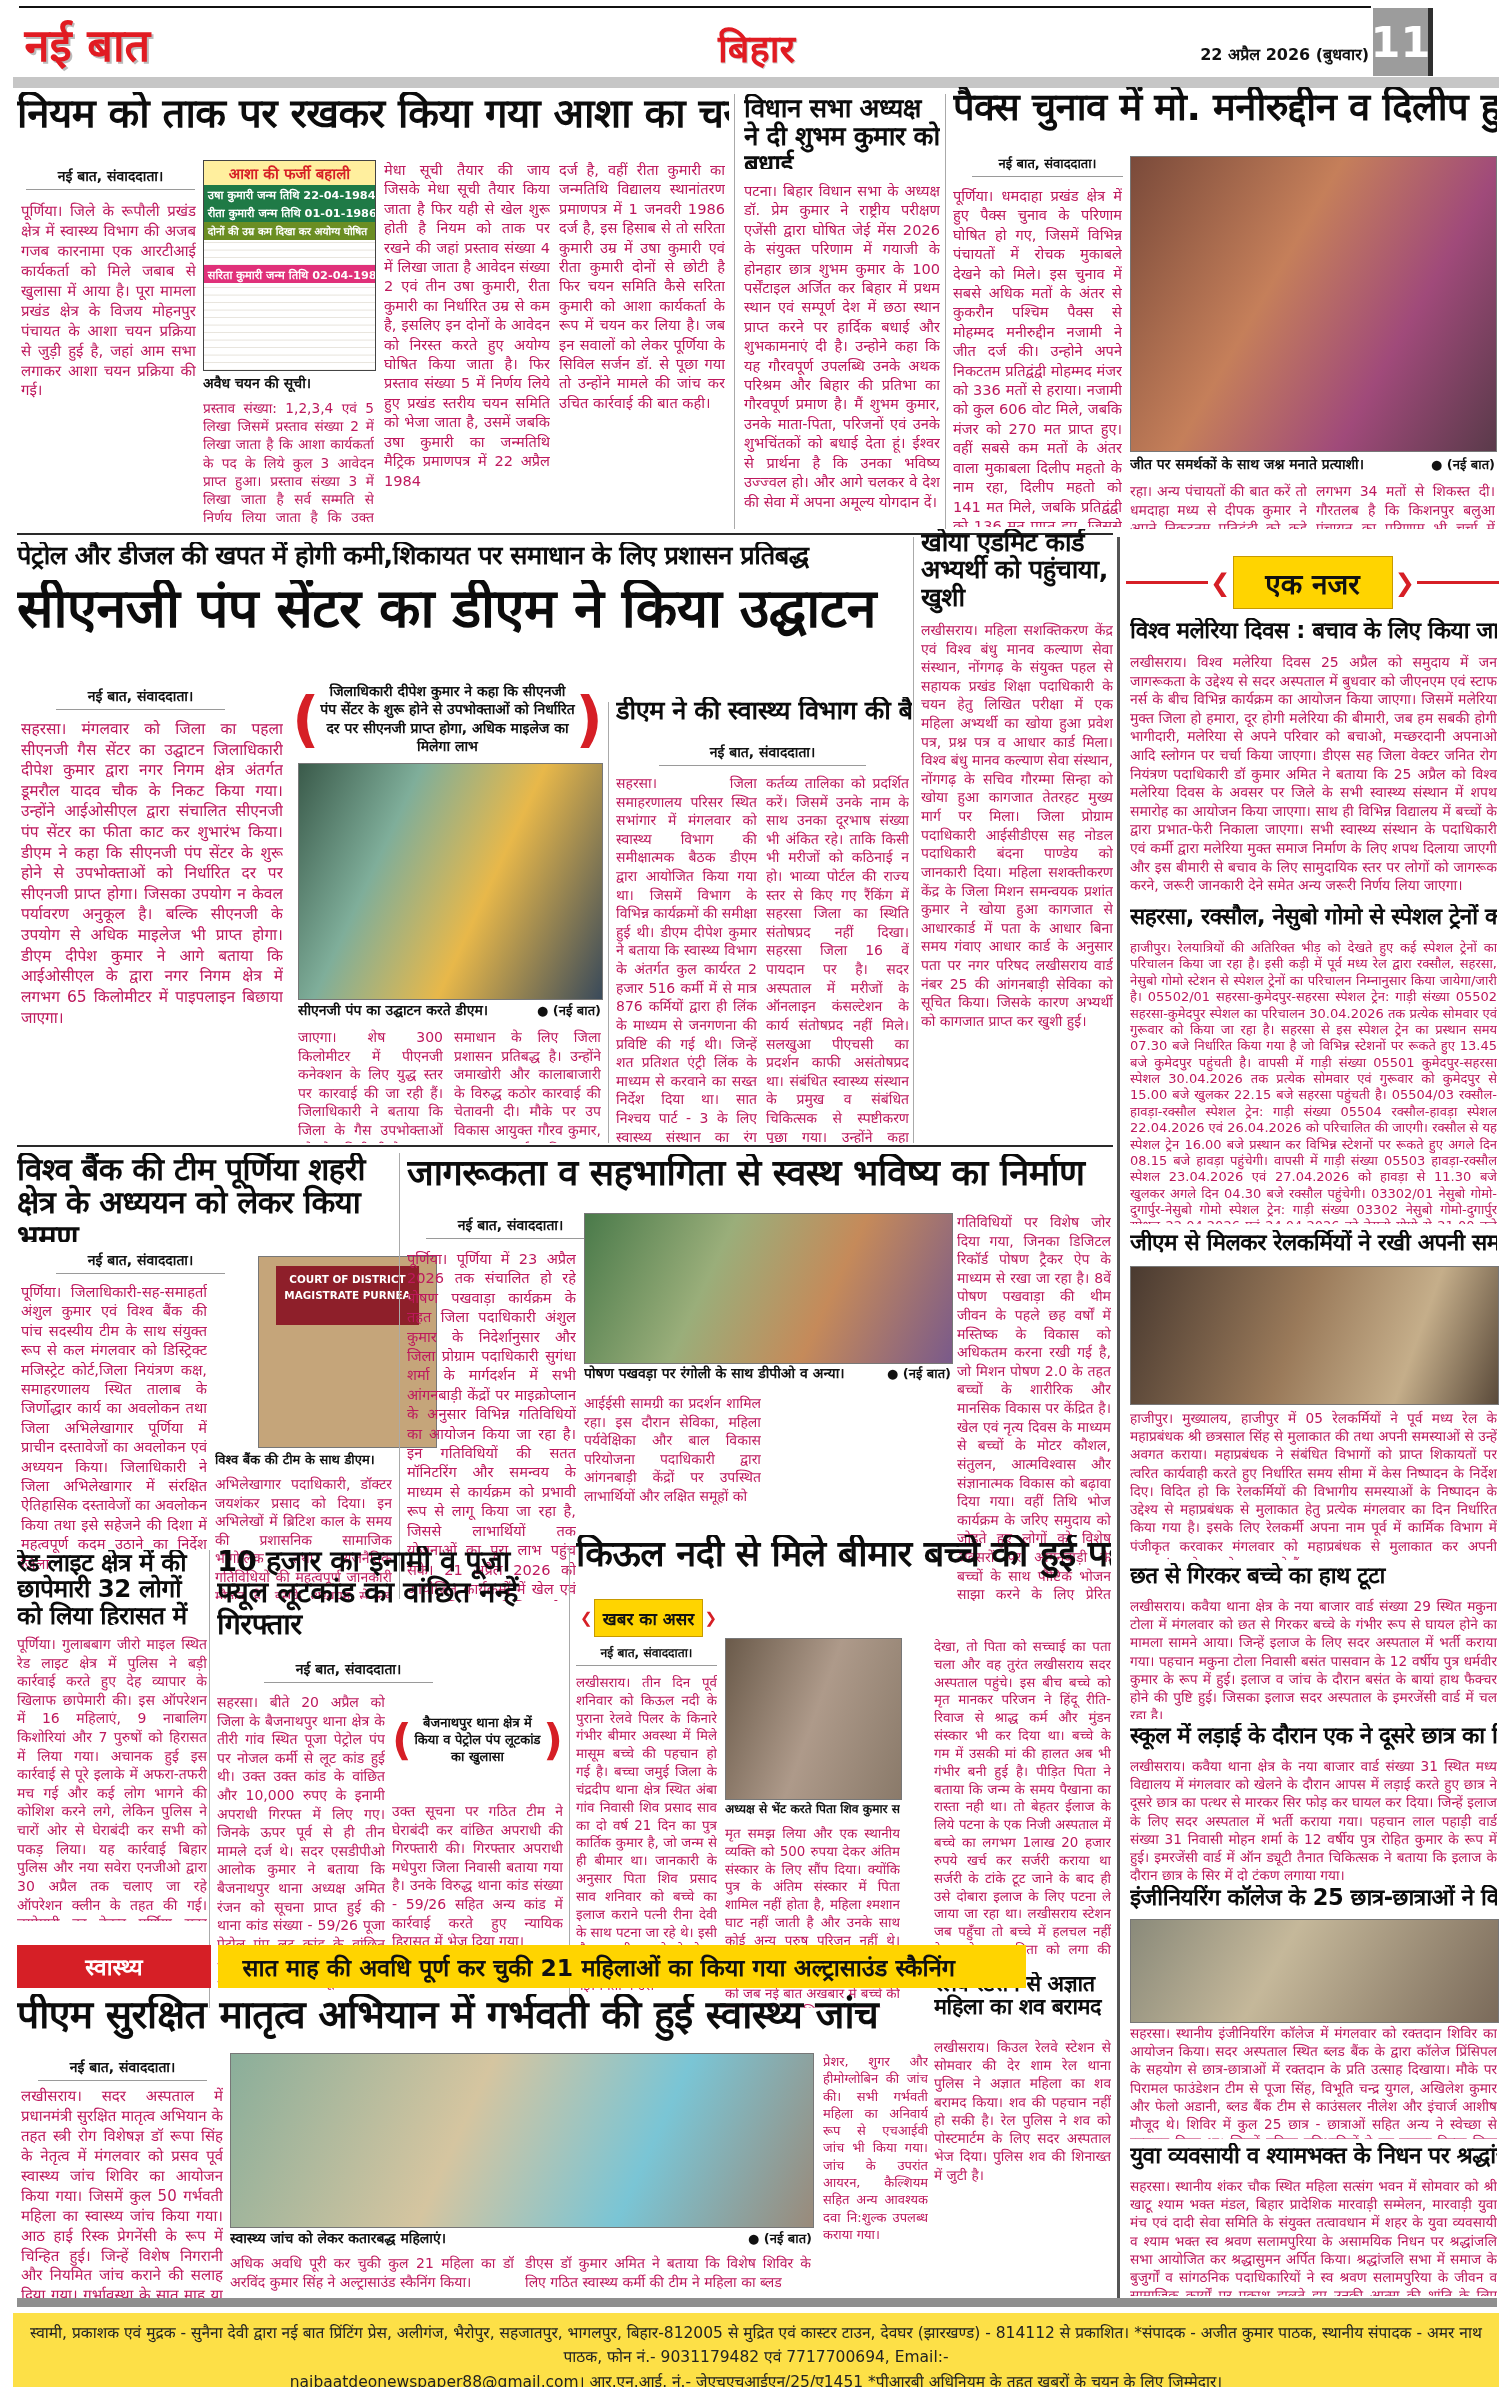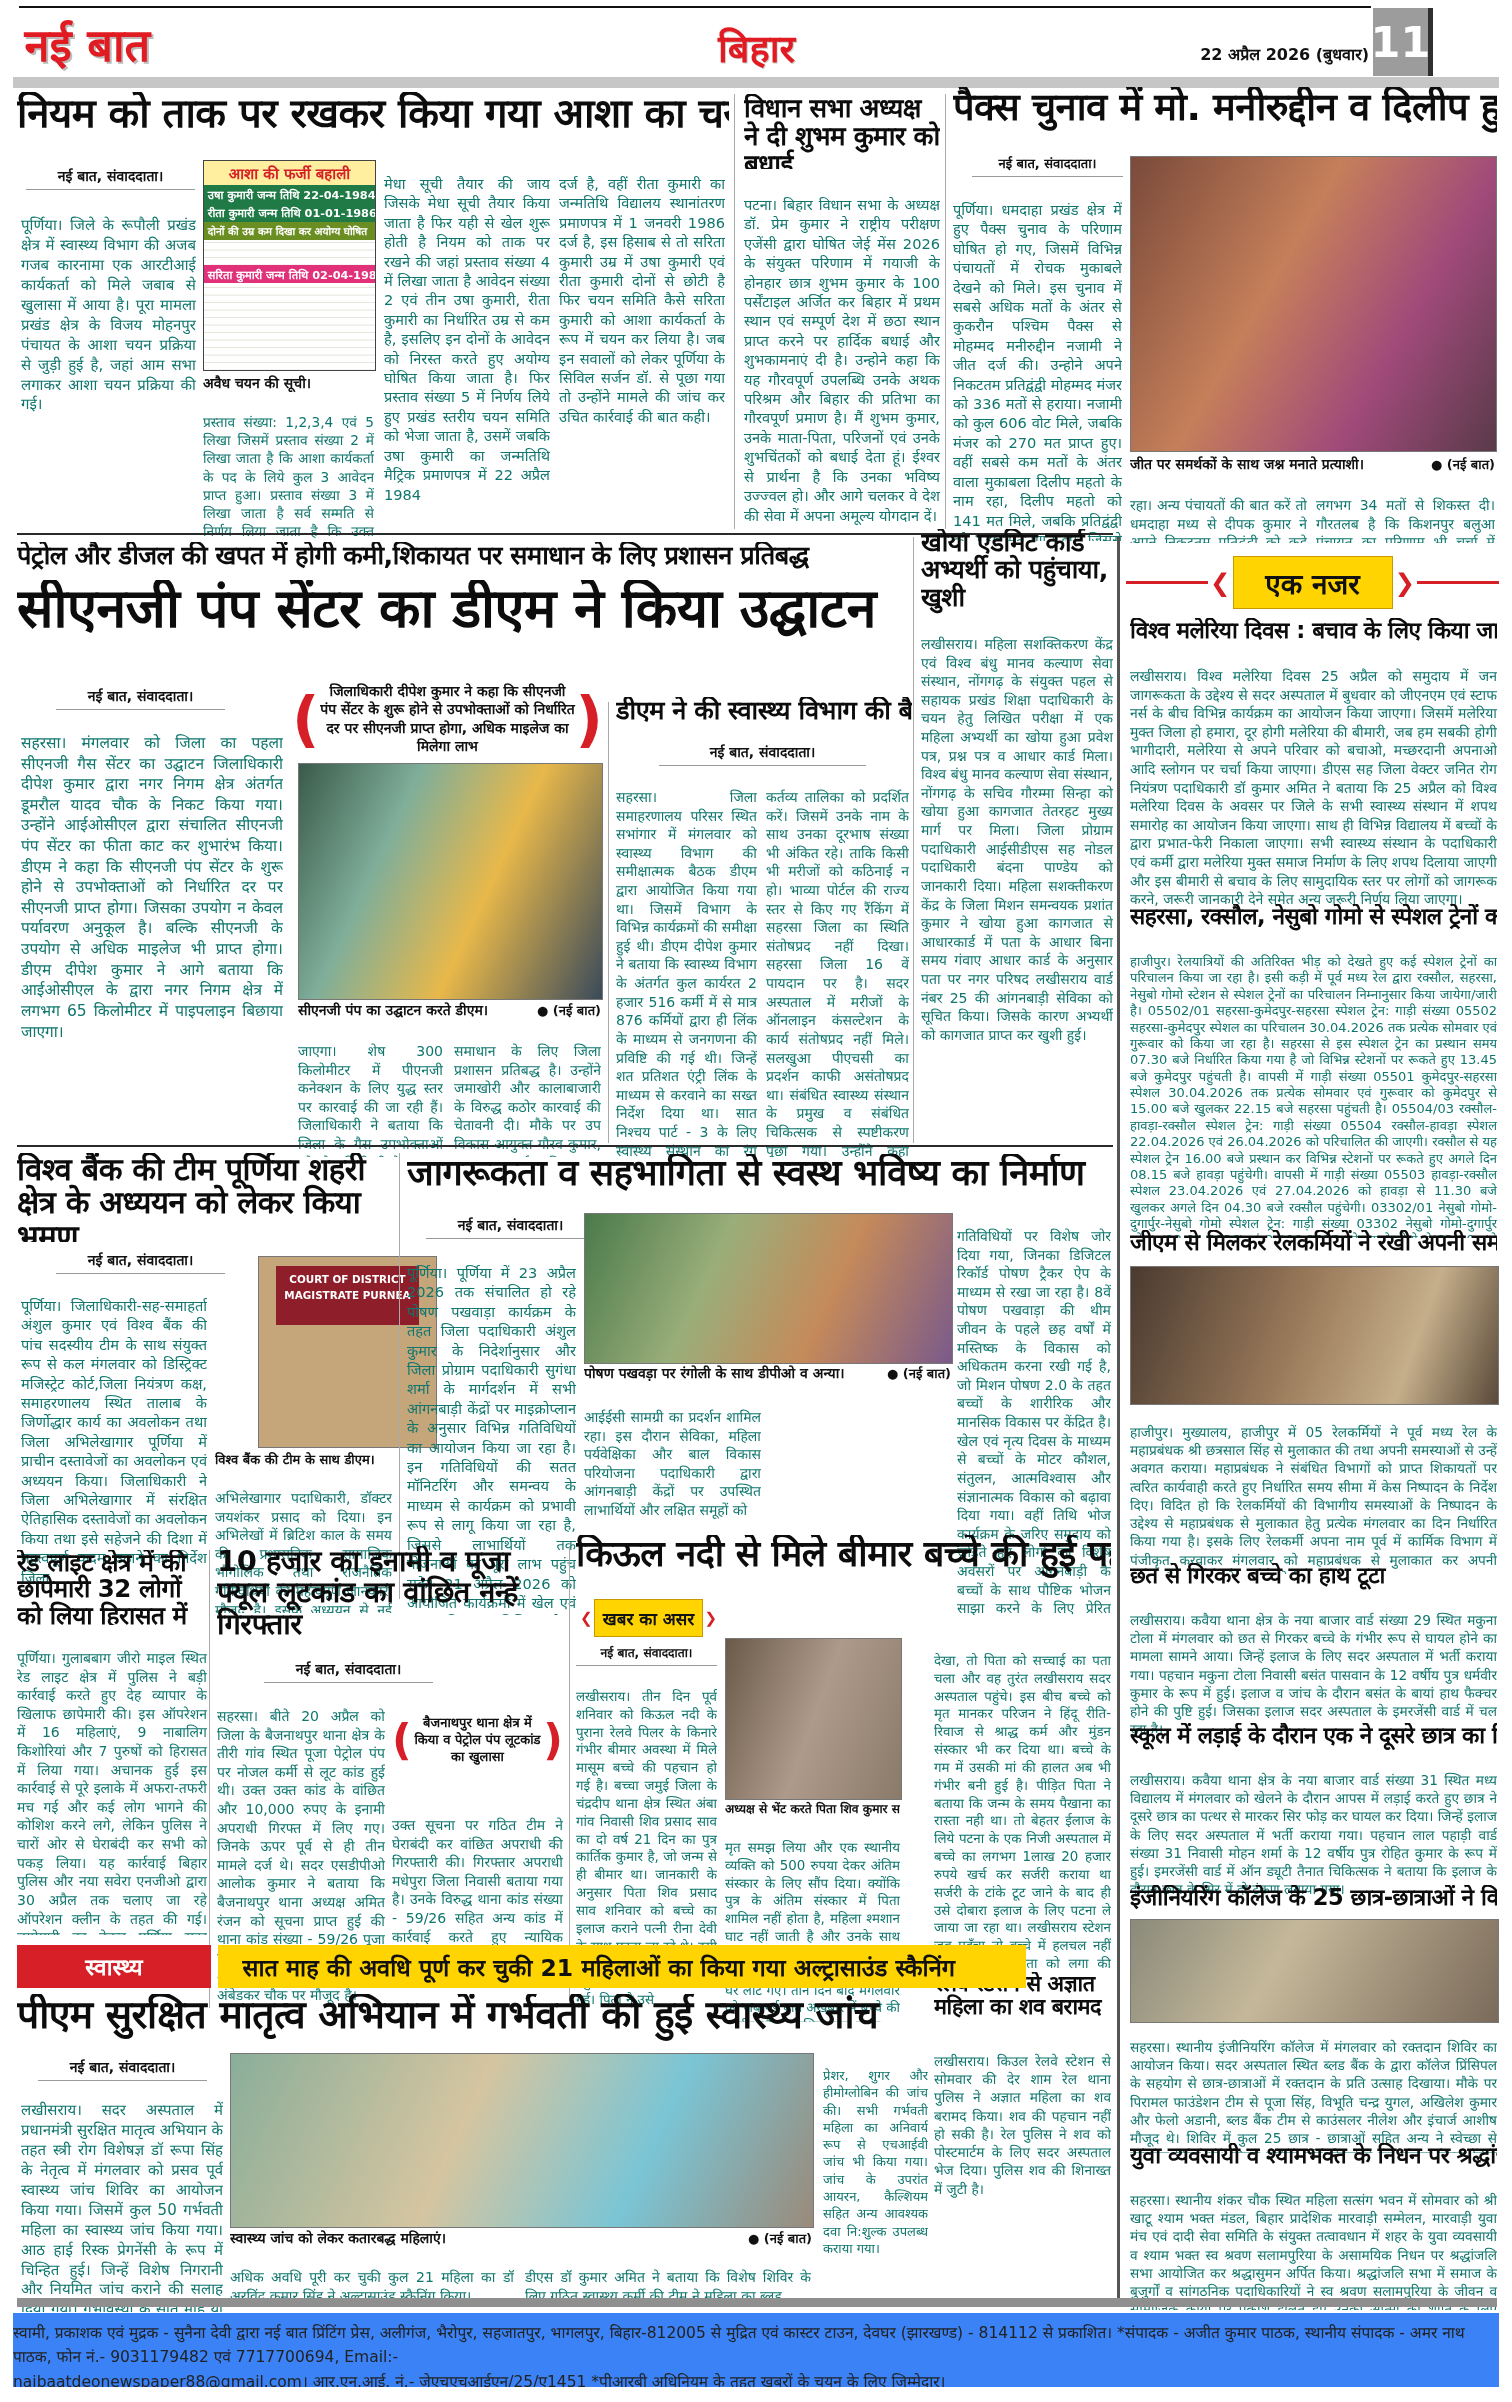--- a/index.html
+++ b/index.html
@@ -1,21 +1,21 @@
 <!DOCTYPE html>
 <html style="font-size:15px"><head>
 <meta charset="utf-8">
 <style>
   html,body{margin:0;padding:0;background:#ffffff;}
   .page{position:relative;width:1512px;height:2402px;background:#fff;overflow:hidden;
         font-family:"DejaVu Sans",sans-serif;color:#111;}
   .abs{position:absolute;}
   .hl{font-weight:bold;color:#0c0c0c;line-height:1.08;letter-spacing:-0.5px;overflow:hidden;}
   .nowrap{white-space:nowrap;}
-  .bodytxt{text-align:justify;line-height:1.33;color:#0f766e;overflow:hidden;margin-top:14px;}
+  .bodytxt{text-align:justify;line-height:1.33;color:#be185d;overflow:hidden;}
   .byline{font-weight:bold;text-align:center;font-size:14px;border-bottom:0.9px solid #9a9a9a;
           padding-bottom:3.8px;overflow:hidden;white-space:nowrap;}
   .caption{display:flex;justify-content:space-between;align-items:flex-end;font-weight:bold;
            font-size:14px;overflow:hidden;white-space:nowrap;}
   .caption .credit{font-size:13px;flex:none;padding-left:5.6px;text-align:right;}
   .photo{background:#9a8a7a;border:0.9px solid #777;}
   .g1{background:linear-gradient(120deg,#7a4a3a,#c57f5a 40%,#a04a7a 70%,#5a3a4a);}
   .g2{background:linear-gradient(115deg,#3a5a4a,#7fae9a 30%,#e8b84a 60%,#3a4a5a);}
   .g3{background:linear-gradient(110deg,#4a3a30,#9a7a5a 45%,#c5ae8a 75%,#5a4a3a);}
   .g4{background:linear-gradient(120deg,#8a8a7a,#c5b89a 40%,#7a6a5a);}
@@ -31,21 +31,21 @@
                 flex:none;display:flex;align-items:center;justify-content:center;}
   .quote{display:flex;align-items:center;}
   .quote .bk{color:#d61f26;font-weight:bold;line-height:0.9;flex:none;}
   .quote .qt{font-weight:bold;text-align:center;line-height:1.3;overflow:hidden;}
   .docbox{border:1.9px solid #444;background:repeating-linear-gradient(#fff,#fff 5.6px,#e6e2da 6.6px,#fff 7.5px);overflow:hidden;}
   .docbox .drow{overflow:hidden;white-space:nowrap;font-weight:bold;display:block;padding:1.9px 3.8px;}
   .pgnum{background:#9c9c9c;border-right:5.6px solid #2f2f2f;color:#fff;font-weight:bold;
          display:flex;align-items:center;justify-content:center;}
   .banner-red{background:#d61f26;color:#fff;font-weight:bold;display:flex;align-items:center;justify-content:center;}
   .banner-yellow{background:#ffd400;color:#111;font-weight:bold;display:flex;align-items:center;padding-left:24.5px;overflow:hidden;white-space:nowrap;}
-  .footerband{background:#3b82f6;text-align:left;font-size:15.5px;line-height:1.6;color:#222;overflow:hidden;}
+  .footerband{background:#fde047;text-align:center;font-size:15.5px;line-height:1.6;color:#222;overflow:hidden;}
   .sign{background:#8e1f2a;color:#fff;font-weight:bold;text-align:center;font-size:10.4px;line-height:1.5;padding-top:5.6px;}
 </style>
 </head>
 <body>
 
 <div class="page">
 
   <div class="abs" style="left:19px;top:5.6px;width:1352px;height:2.8px;background:#111;"></div>
   <div class="abs" style="left:24.5px;top:13px;width:301px;height:58px;color:#e11b22;font-size:45px;font-weight:bold;text-shadow:1.9px 1.9px 0 #bbb;">नई बात</div>
   <div class="abs" style="left:650px;top:21px;width:213px;height:49px;color:#e11b22;font-size:38px;font-weight:bold;text-align:center;text-shadow:0.9px 0.9px 0 #ccc;">बिहार</div>

